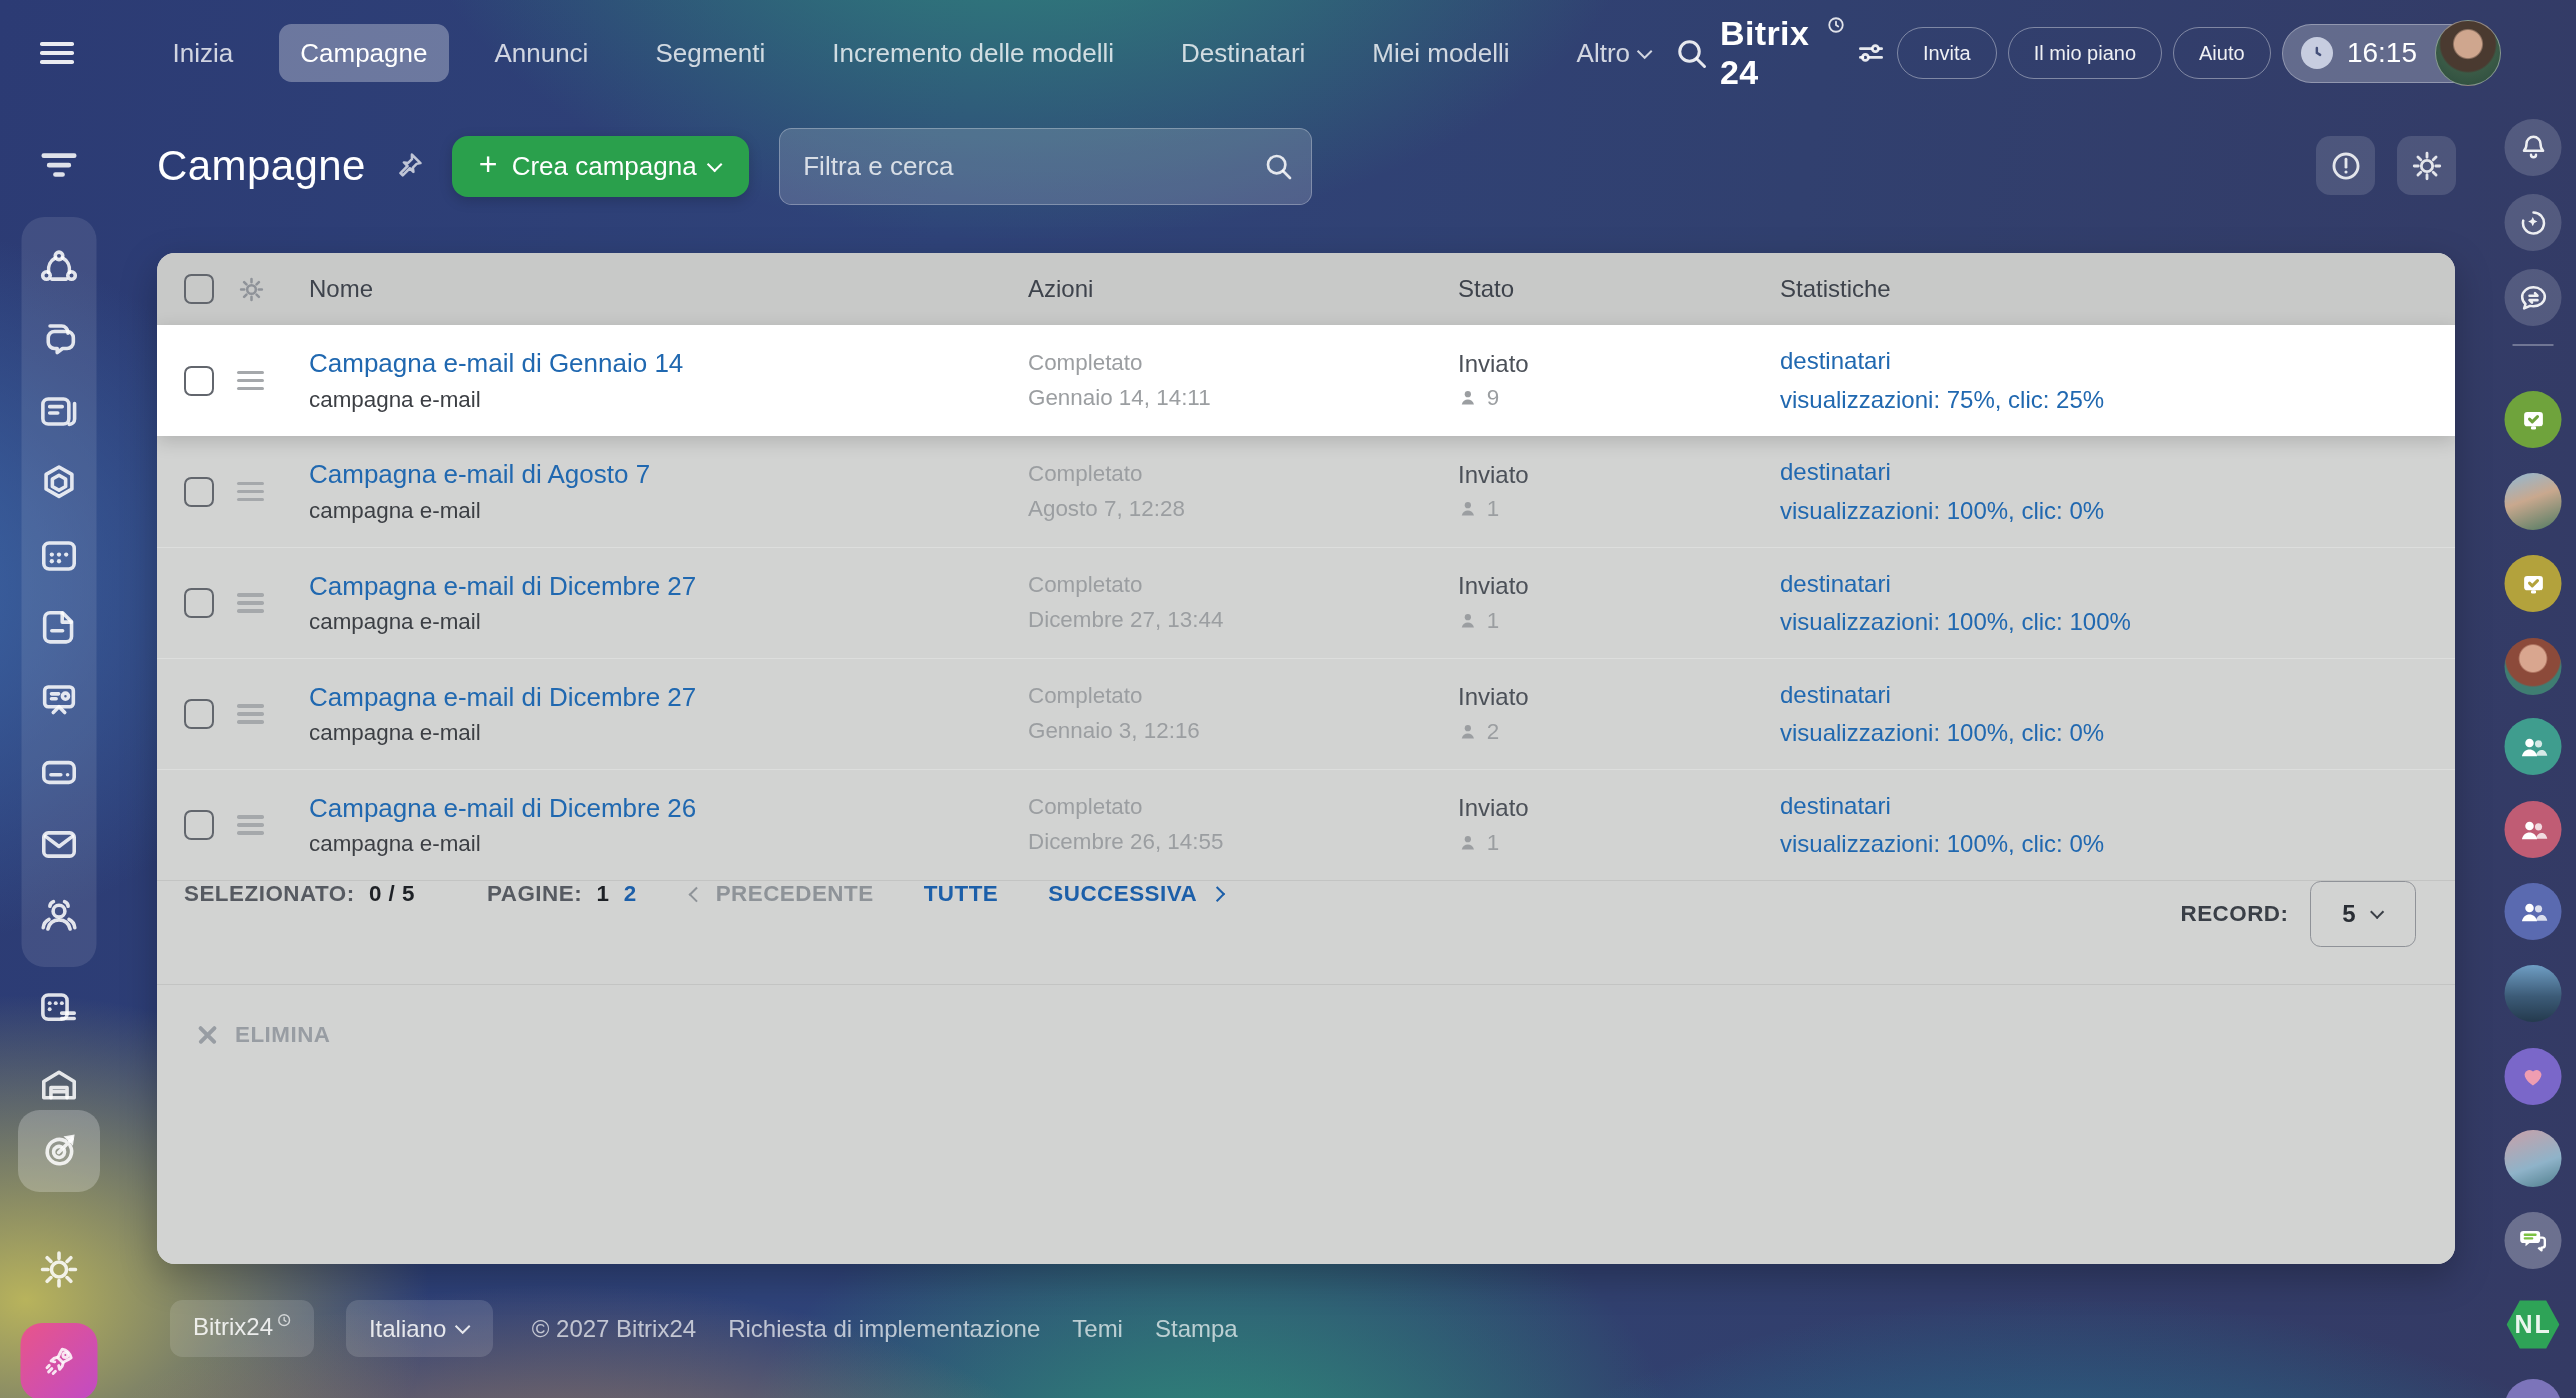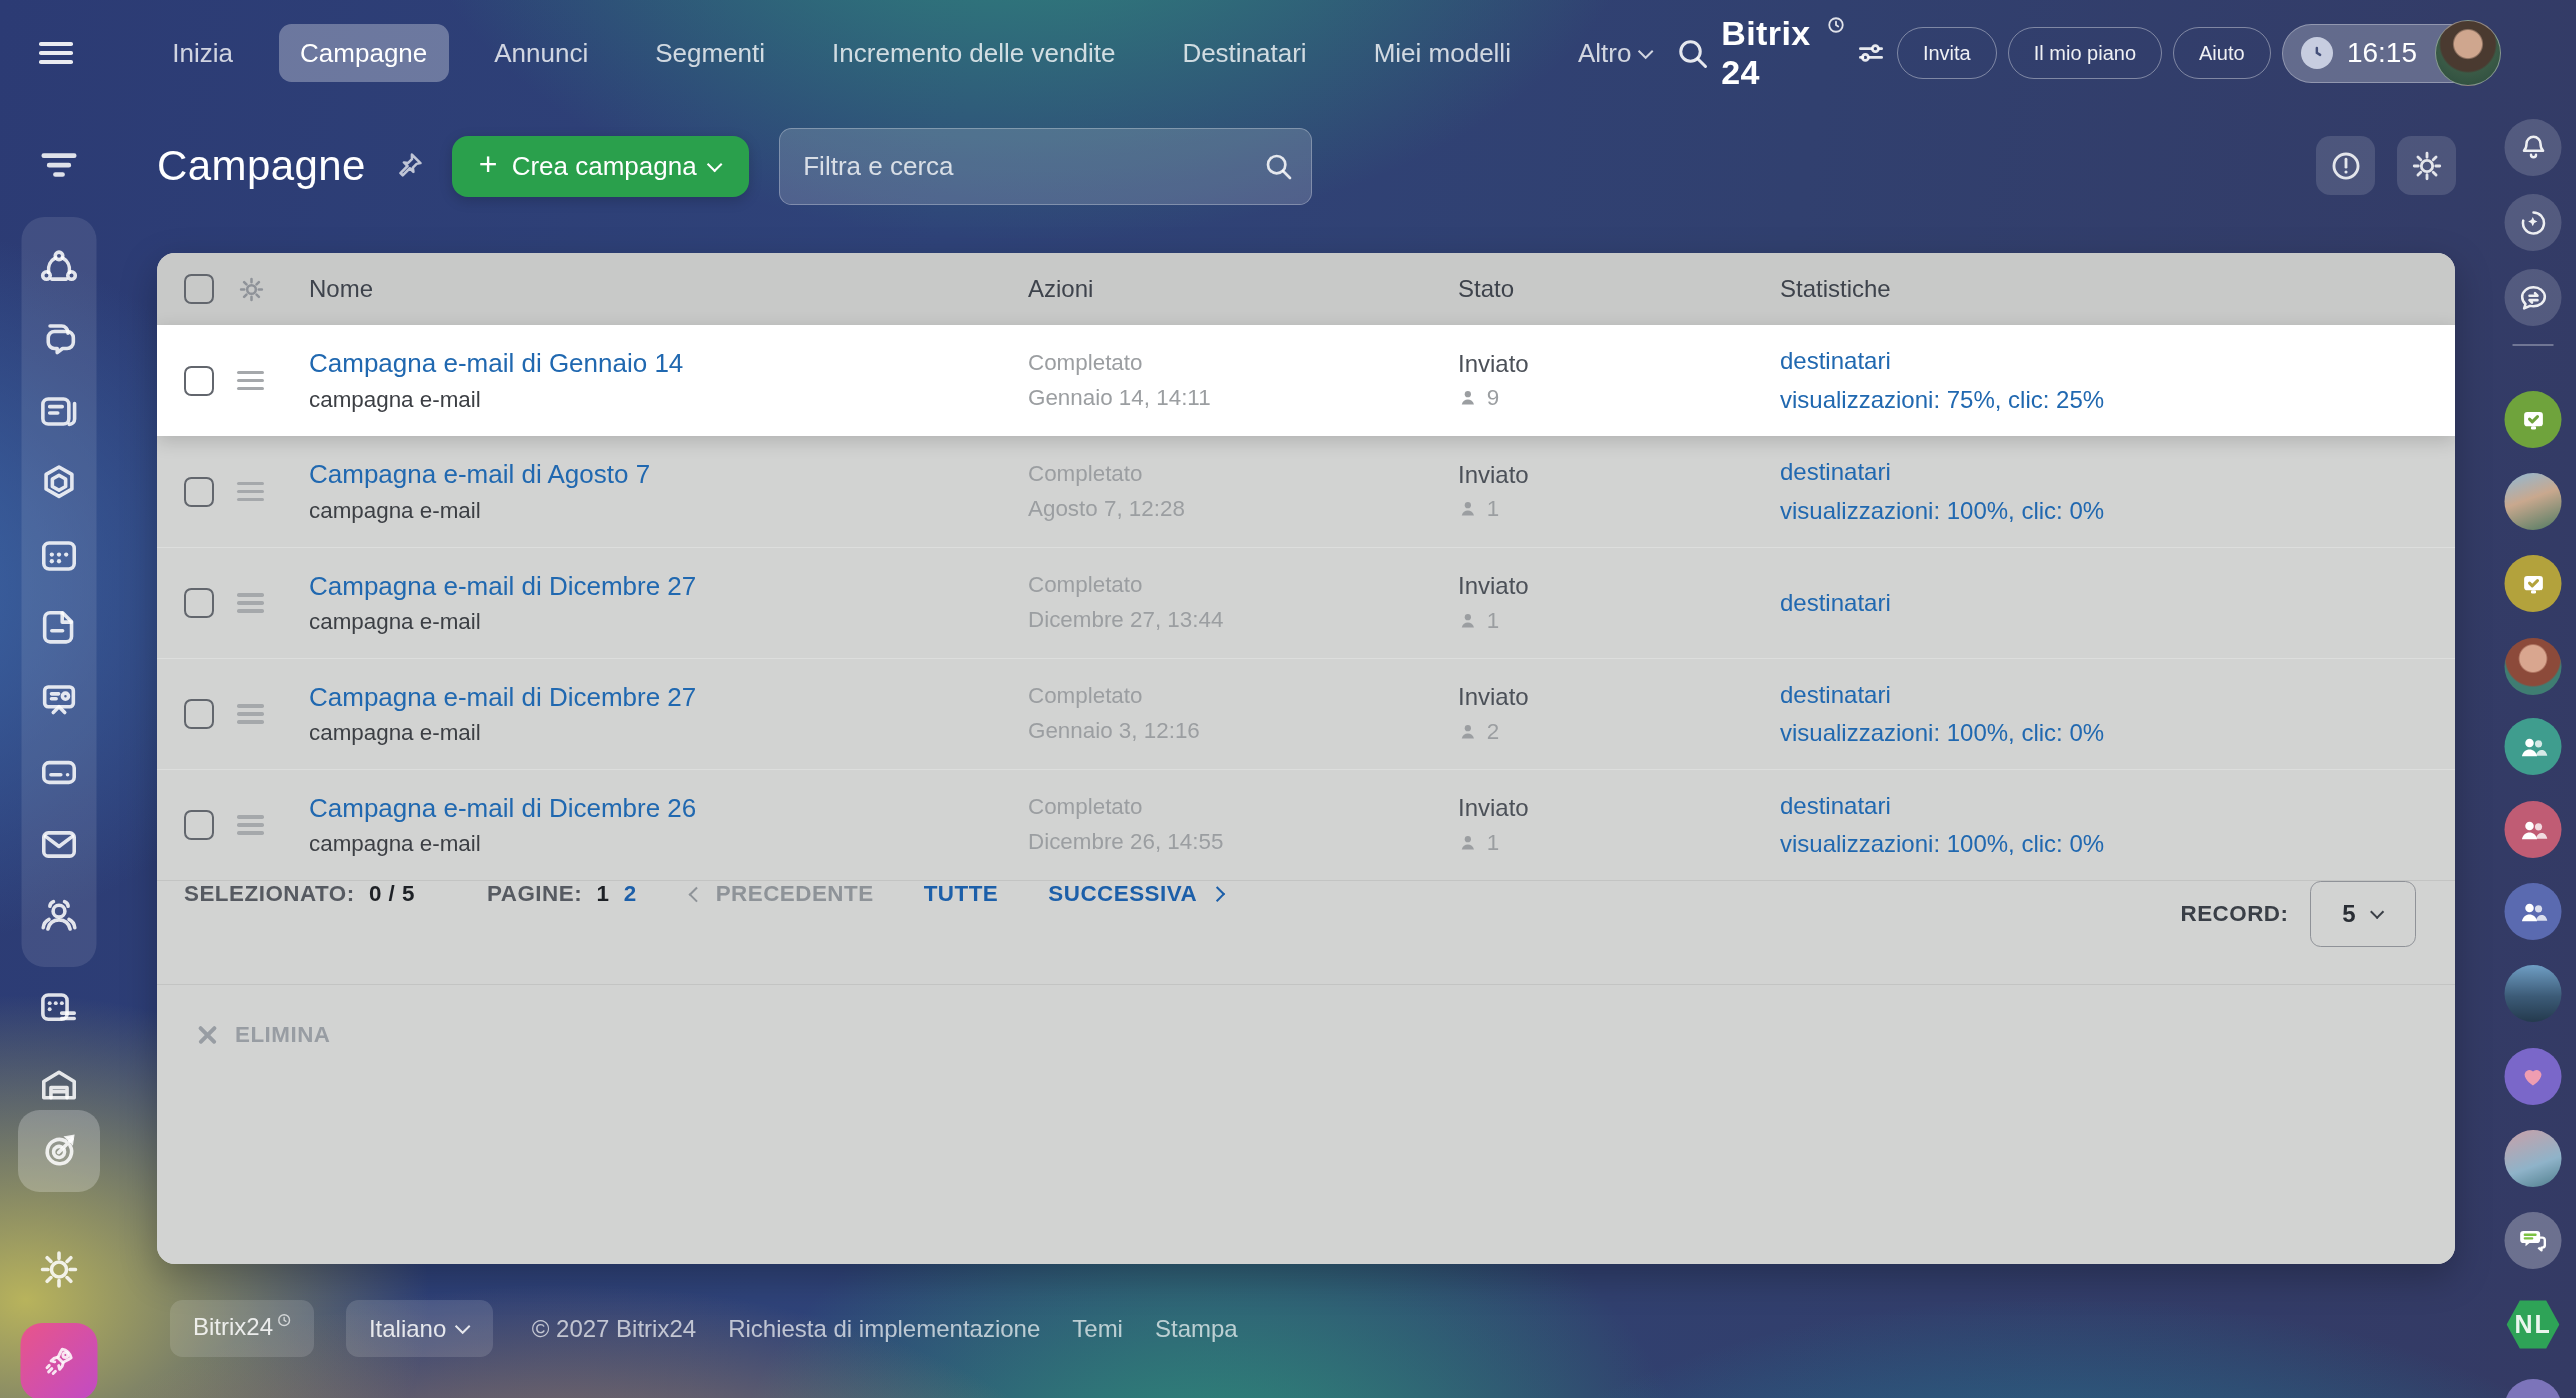--- a/index.html
+++ b/index.html
@@ -111,21 +111,21 @@
         <i></i>
         <i></i>
         <i></i>
       </div>
     </div>
   <nav class="nav">
     <span class="nav-item">Inizia</span>
     <span class="nav-item active">Campagne</span>
     <span class="nav-item">Annunci</span>
     <span class="nav-item">Segmenti</span>
-    <span class="nav-item">Incremento delle vendite</span>
+    <span class="nav-item">Incremento delle modelli</span>
     <span class="nav-item">Destinatari</span>
     <span class="nav-item">Miei modelli</span>
     <span class="nav-item">
         <span>Altro</span>
         <i class="chev down"></i>
       </span>
   </nav>
   <div class="top-right">
     <span class="ic">
       <svg width="36" height="36" viewBox="0 0 24 24" fill="none" stroke="currentColor" stroke-width="2" stroke-linecap="round">
@@ -522,20 +522,21 @@
       <div class="count">
           <svg width="19.7" height="19.7" viewBox="0 0 24 24" fill="#9b9ea1">
             <circle cx="12" cy="7.6" r="3.8"></circle>
             <path d="M4.6 20c.8-4 4-6.1 7.4-6.1s6.6 2.1 7.4 6.1z"></path>
           </svg>
           <span>1</span>
         </div>
     </div>
     <div class="stats">
       <a>destinatari</a>
+      <a>visualizzazioni: 100%, clic: 100%</a>
     </div>
   </div>
 
   <div class="grid trow sep">
     <div class="controls">
       <span class="checkbox"></span>
       <span class="drag">
           <i></i>
           <i></i>
           <i></i>

